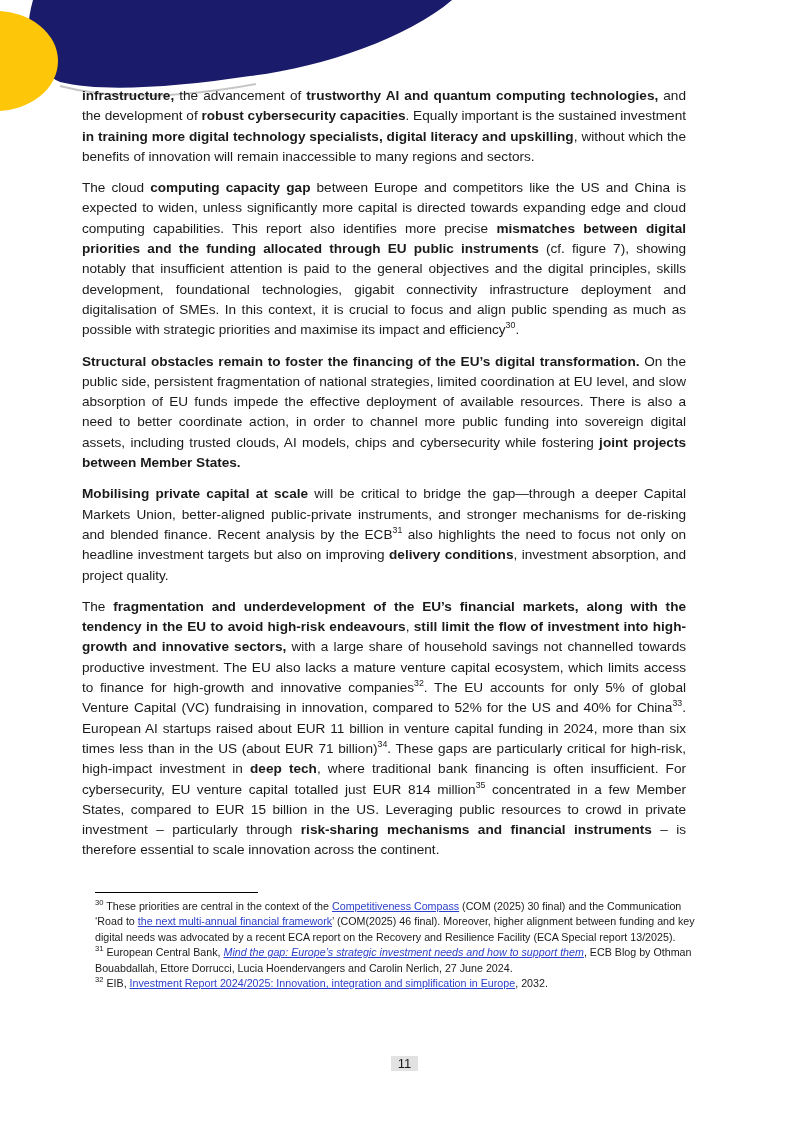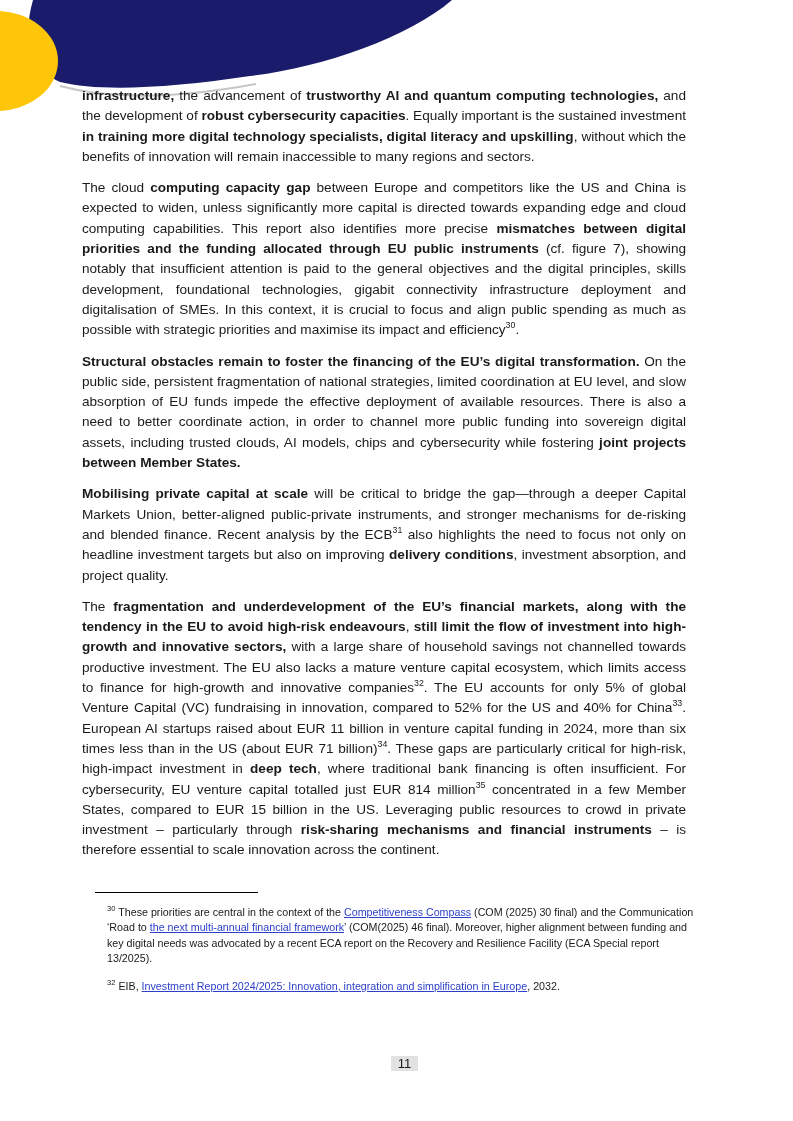--- a/index.html
+++ b/index.html
@@ -38,21 +38,21 @@
     width: 612px;
     font-size: 10.7px;
     line-height: 15.4px;
     text-align: left;
   }
   .fn-sep {
     width: 163px;
     border-top: 1px solid #000;
     margin-bottom: 6px;
   }
-  .fn { margin: 12px; }
+  .fn { margin: 0; }
   .fn sup.fnnum {
     font-size: 7.6px;
     line-height: 0;
     vertical-align: super;
   }
   a.lnk {
     color: var(--link, #2b3fc9);
     text-decoration: underline;
     cursor: pointer;
   }
@@ -85,19 +85,20 @@
     <p class="para"><span>The cloud </span><span class="b">computing capacity gap</span><span> between Europe and competitors like the US and China is expected to widen, unless significantly more capital is directed towards expanding edge and cloud computing capabilities. This report also identifies more precise </span><span class="b">mismatches between digital priorities and the funding allocated through EU public instruments</span><span> (cf. figure 7), showing notably that insufficient attention is paid to the general objectives and the digital principles, skills development, foundational technologies, gigabit connectivity infrastructure deployment and digitalisation of SMEs. In this context, it is crucial to focus and align public spending as much as possible with strategic priorities and maximise its impact and efficiency</span><sup class="fnref">30</sup><span>.</span></p>
     <p class="para"><span class="b">Structural obstacles remain to foster the financing of the EU’s digital transformation.</span><span> On the public side, persistent fragmentation of national strategies, limited coordination at EU level, and slow absorption of EU funds impede the effective deployment of available resources. There is also a need to better coordinate action, in order to channel more public funding into sovereign digital assets, including trusted clouds, AI models, chips and cybersecurity while fostering </span><span class="b">joint projects between Member States.</span></p>
     <p class="para"><span class="b">Mobilising private capital at scale</span><span> will be critical to bridge the gap—through a deeper Capital Markets Union, better-aligned public-private instruments, and stronger mechanisms for de-risking and blended finance. Recent analysis by the ECB</span><sup class="fnref">31</sup><span> also highlights the need to focus not only on headline investment targets but also on improving </span><span class="b">delivery conditions</span><span>, investment absorption, and project quality.</span></p>
     <p class="para"><span>The </span><span class="b">fragmentation and underdevelopment of the EU’s financial markets, along with the tendency in the EU to avoid high-risk endeavours</span><span>, </span><span class="b">still limit the flow of investment into high-growth and innovative sectors,</span><span> with a large share of household savings not channelled towards productive investment. The EU also lacks a mature venture capital ecosystem, which limits access to finance for high-growth and innovative companies</span><sup class="fnref">32</sup><span>. The EU accounts for only 5% of global Venture Capital (VC) fundraising in innovation, compared to 52% for the US and 40% for China</span><sup class="fnref">33</sup><span>. European AI startups raised about EUR 11 billion in venture capital funding in 2024, more than six times less than in the US (about EUR 71 billion)</span><sup class="fnref">34</sup><span>. These gaps are particularly critical for high-risk, high-impact investment in </span><span class="b">deep tech</span><span>, where traditional bank financing is often insufficient. For cybersecurity, EU venture capital totalled just EUR 814 million</span><sup class="fnref">35</sup><span> concentrated in a few Member States, compared to EUR 15 billion in the US. Leveraging public resources to crowd in private investment – particularly through </span><span class="b">risk-sharing mechanisms and financial instruments</span><span> – is therefore essential to scale innovation across the continent.</span></p>
   </div>
 
 <div class="footnotes">
   <div class="fn-sep"></div>
   <div id="fn-list">
       <div class="fn"><sup class="fnnum">30</sup> <span>These priorities are central in the context of the </span><a class="lnk">Competitiveness Compass</a><span> (COM (2025) 30 final) and the Communication ‘Road to </span><a class="lnk">the next multi-annual financial framework</a><span>’ (COM(2025) 46 final). Moreover, higher alignment between funding and key digital needs was advocated by a recent ECA report on the Recovery and Resilience Facility (ECA Special report 13/2025).</span></div>
+      <div class="fn"><sup class="fnnum">31</sup> <span>European Central Bank, </span><a class="lnk it">Mind the gap: Europe’s strategic investment needs and how to support them</a><span>, ECB Blog by Othman Bouabdallah, Ettore Dorrucci, Lucia Hoendervangers and Carolin Nerlich, 27 June 2024.</span></div>
       <div class="fn"><sup class="fnnum">32</sup> <span>EIB, </span><a class="lnk">Investment Report 2024/2025: Innovation, integration and simplification in Europe</a><span>, 2032.</span></div>
     </div>
 </div>
 
 <div class="page-num-wrap">
   <span>11</span>
 </div>
 
 </body></html>

